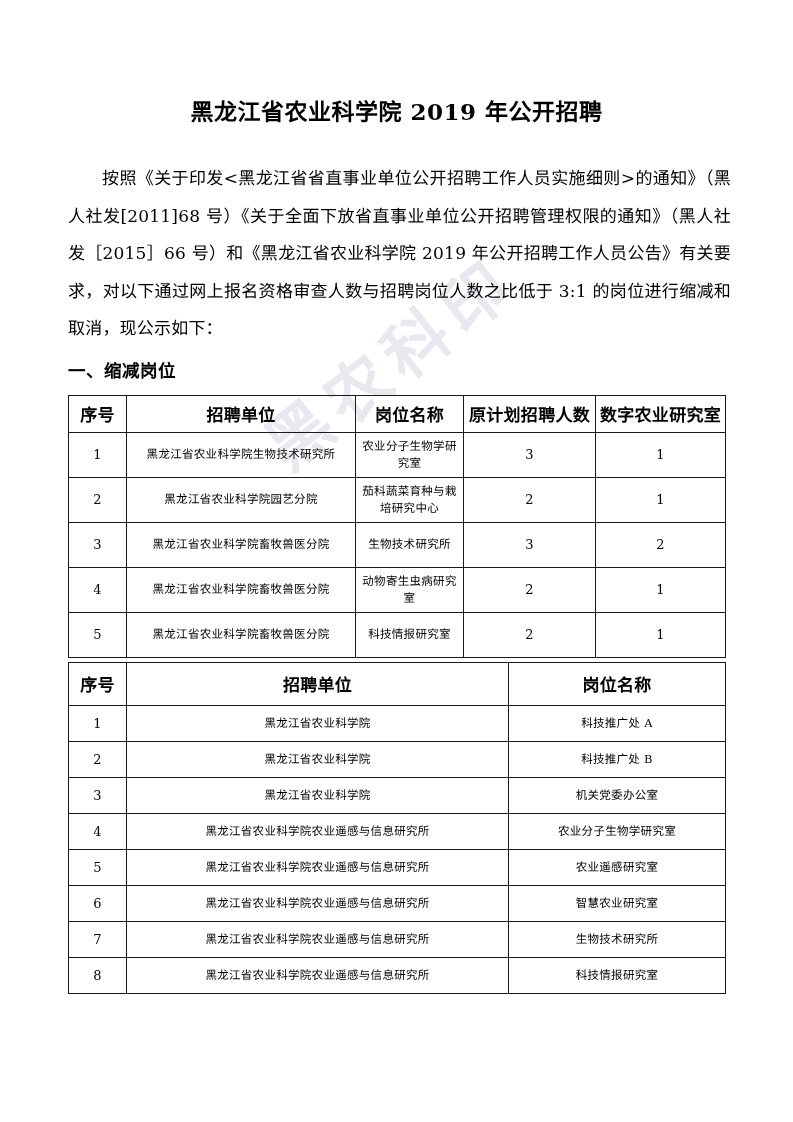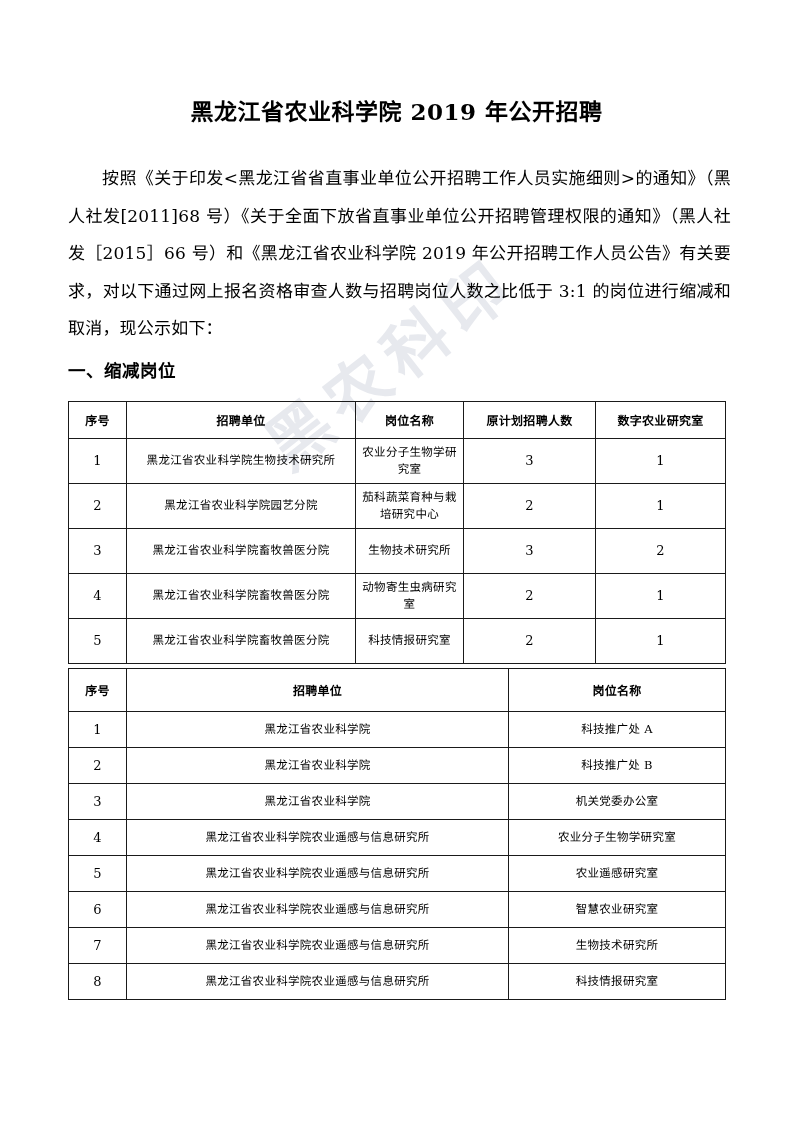--- a/index.html
+++ b/index.html
@@ -79,21 +79,21 @@
     text-indent: 2em;
     letter-spacing: 0.2px;
   }
 
   .section-heading {
     font-family: "DejaVu Sans", "Liberation Sans", sans-serif;
     font-weight: bold;
     font-size: 17.5px;
     line-height: 26px;
     margin: 0;
-    padding: 10px 0 17px 68px;
+    padding: 10px 0 11px 68px;
     letter-spacing: 0.5px;
   }
   .section-heading.second {
     padding-top: 12px;
   }
 
   table.doc-table {
     border-collapse: collapse;
     margin: 0 0 0 68px;
     width: 657px;
@@ -104,21 +104,21 @@
   table.doc-table td {
     border: 1px solid #1a1a1a;
     text-align: center;
     vertical-align: middle;
     padding: 3px 2px;
     background: transparent;
   }
   table.doc-table th {
     font-family: Liberation Sans, sans-serif;
     font-weight: bold;
-    font-size: 12px;
+    font-size: 17px;
     height: 30px;
     letter-spacing: 0.3px;
   }
   table.doc-table td {
     font-family: "DejaVu Serif", "Liberation Serif", serif;
     font-size: 11.5px;
     line-height: 17px;
     letter-spacing: 0.3px;
   }
 

